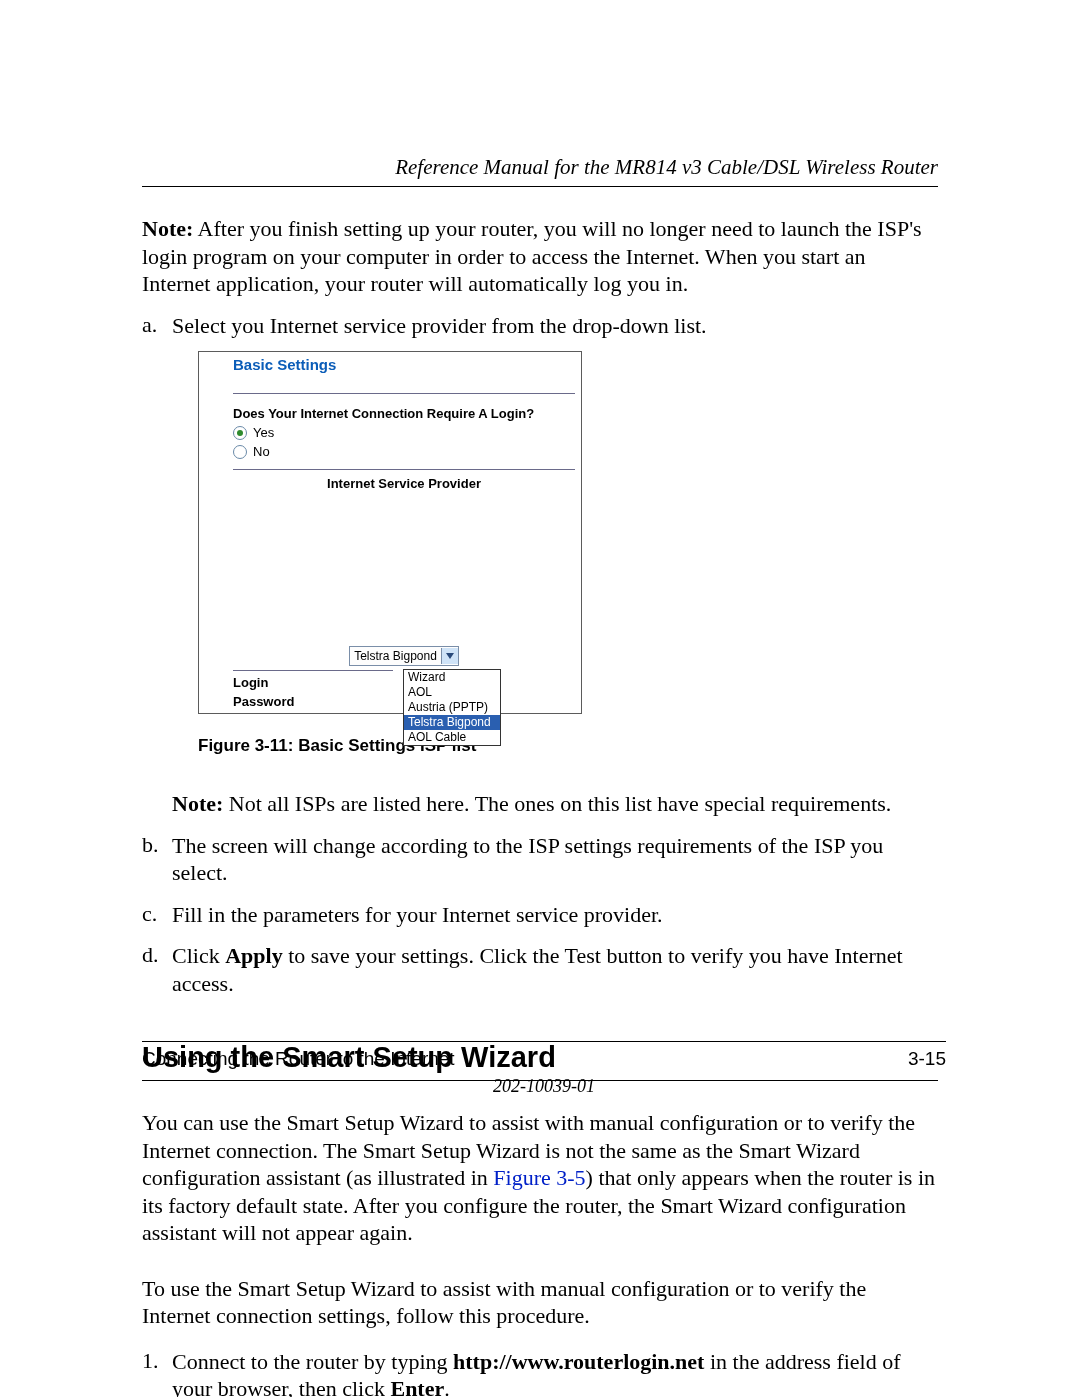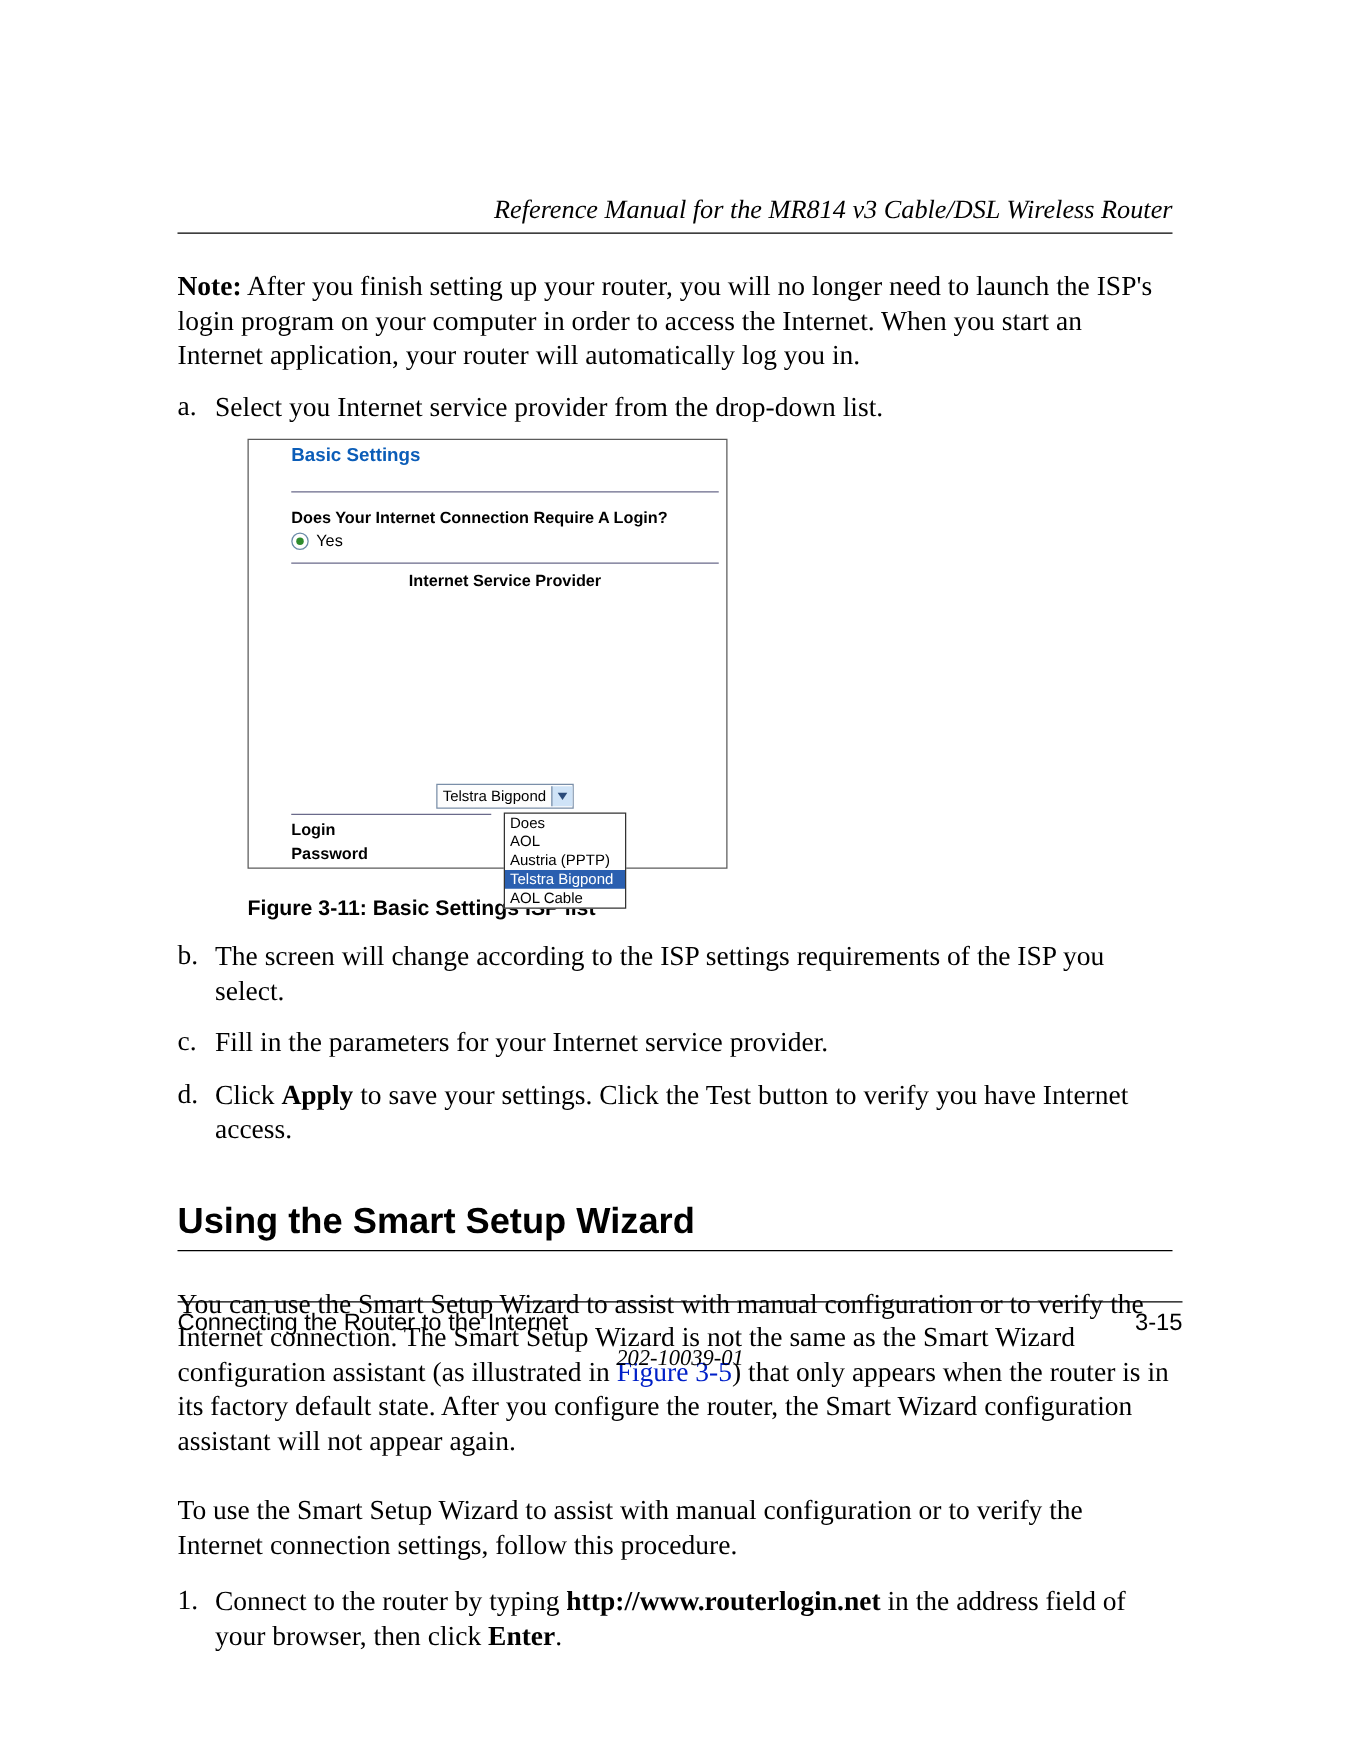--- a/index.html
+++ b/index.html
@@ -215,53 +215,60 @@
   </div>
 
   <div class="screenshot">
     <div class="ss-title">Basic Settings</div>
     <hr class="ss-innerhr" style="margin-top:18px;">
     <div class="ss-question">Does Your Internet Connection Require A Login?</div>
     <div class="ss-radio-row">
       <span class="ss-radio selected"></span>
       <span>Yes</span>
     </div>
+    <div class="ss-radio-row">
+      <span class="ss-radio"></span>
+      <span>No</span>
+    </div>
     <hr class="ss-innerhr">
     <div class="ss-row2">
       <div class="ss-label">Internet Service Provider</div>
       <div class="ss-select">
         <span class="ss-select-text">Telstra Bigpond</span>
         <span class="ss-select-btn">
           <svg width="8" height="6" viewBox="0 0 8 6">
               <polygon points="0,0 8,0 4,6" fill="#2a4a7a"></polygon>
             </svg>
         </span>
       </div>
     </div>
     <div class="ss-underline"></div>
 
     <div style="position:relative;">
       <div class="ss-dropdown" style="position:absolute; top:-2px;">
-        <div class="ss-dd-item">Does</div>
+        <div class="ss-dd-item">Wizard</div>
         <div class="ss-dd-item">AOL</div>
         <div class="ss-dd-item">Austria (PPTP)</div>
         <div class="ss-dd-item sel">Telstra Bigpond</div>
         <div class="ss-dd-item">AOL Cable</div>
       </div>
       <div class="ss-row-login">
         <div class="ss-label">Login</div>
       </div>
       <div class="ss-row-pass">
         <div class="ss-label">Password</div>
       </div>
     </div>
   </div>
 
   <div class="figure-caption">Figure 3-11:  Basic Settings ISP list</div>
 
+  <div class="body-text para nested" style="margin-top:34px;">
+    <span class="bold">Note:</span><span> Not all ISPs are listed here. The ones on this list have special requirements.</span>
+  </div>
 
   <div class="list-item">
     <div class="li-marker">b.</div>
     <div class="li-body">The screen will change according to the ISP settings requirements of the ISP you select.</div>
   </div>
   <div class="list-item">
     <div class="li-marker">c.</div>
     <div class="li-body">Fill in the parameters for your Internet service provider.</div>
   </div>
   <div class="list-item">

